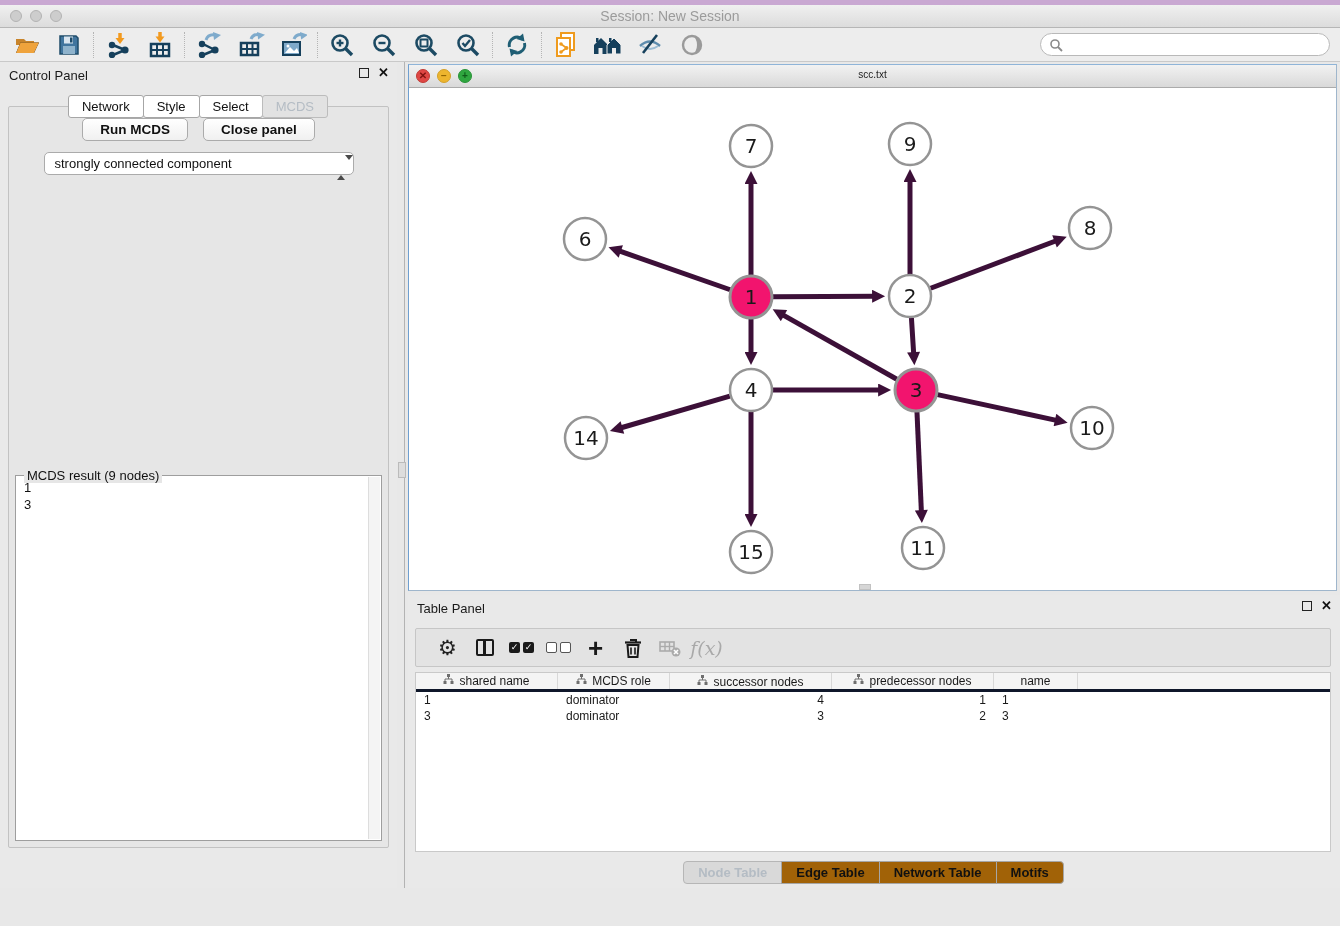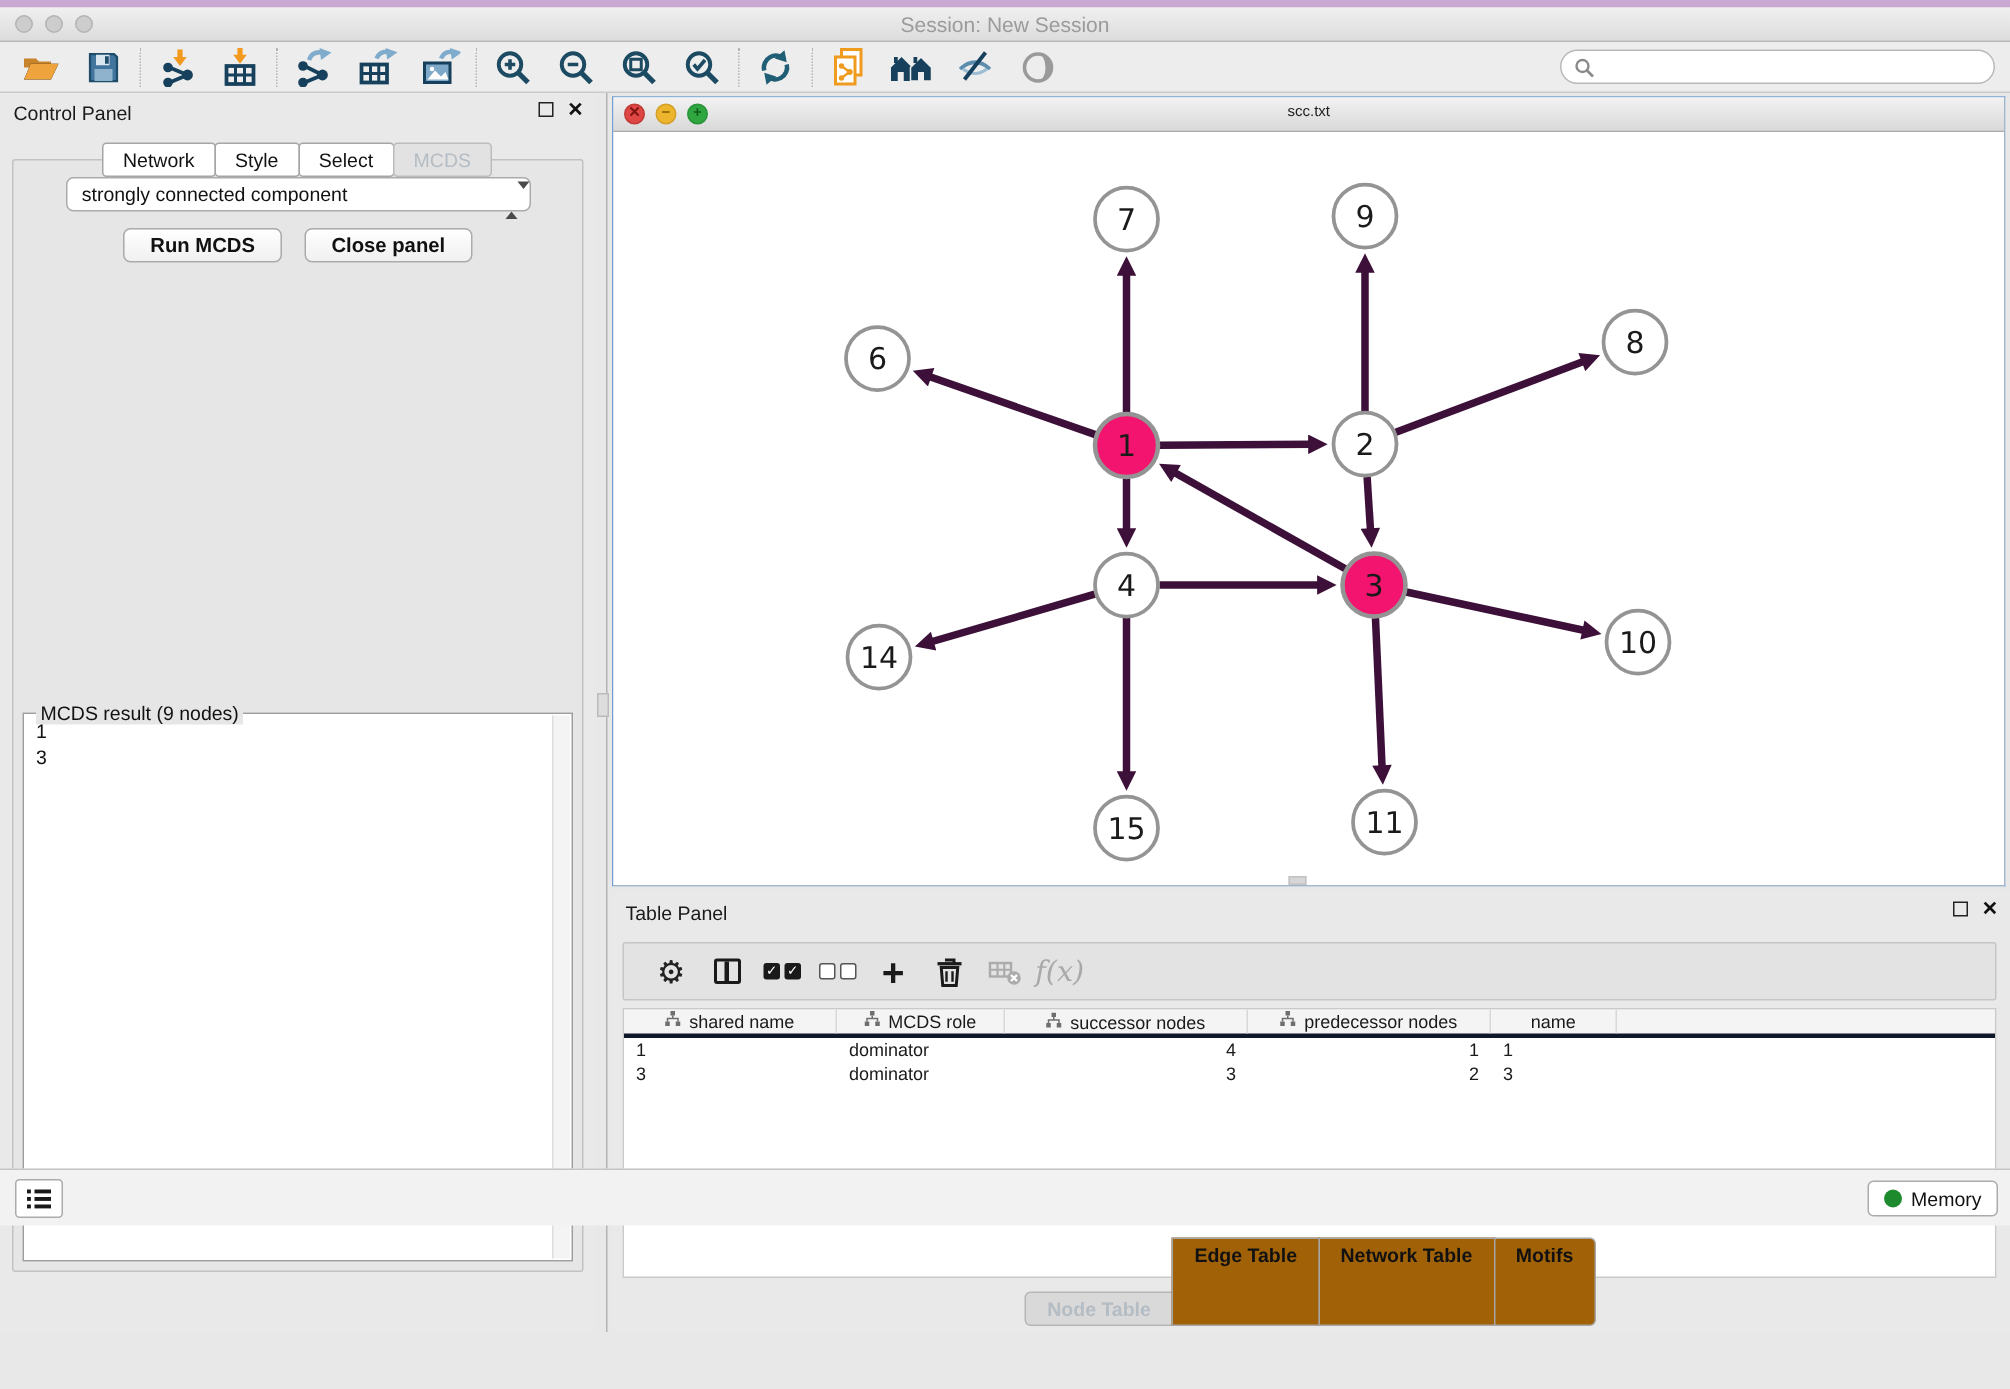--- a/index.html
+++ b/index.html
@@ -112,21 +112,21 @@
     font-size:12px; color:#1A1A1A; border-right:1px solid #D8D8D8; height:100%; }
   .tr { display:flex; height:16px; }
   .td { font-size:12px; color:#1A1A1A; line-height:16px; padding:0 8px;
     white-space:nowrap; overflow:hidden; }
 
   #tp-tabs { position:absolute; left:0; right:0; bottom:4px; display:flex; justify-content:center; }
   .tptab { border:1px solid #A6A6A6; background:#a16207; font-size:13px; font-weight:bold; color:#111;
     padding:3px 14px; margin-left:-1px; }
   .tptab:first-child { border-radius:4px 0 0 4px; }
   .tptab:last-child { border-radius:0 4px 4px 0; }
-  .tptab.selected { background:#D9D9D9; color:#B4BCC4; border-color:#B6B6B6;margin-top:36px; }
+  .tptab.selected { background:#D9D9D9; color:#B4BCC4; border-color:#B6B6B6; }
 
   
   #status-bar { position:absolute; left:0; bottom:0; right:0; height:38px; background:#F2F2F2;
     border-top:1px solid #C4C4C4; }
   #tasks-button { position:absolute; left:10px; top:6px; width:32px; height:26px; background:#FFF;
     border:1px solid #ABABAB; border-radius:3px; display:flex; align-items:center; justify-content:center; }
   #memory-button { position:absolute; right:8px; top:7px; height:24px; background:#FFF;
     border:1px solid #ABABAB; border-radius:4px; display:flex; align-items:center;
     gap:6px; padding:0 10px; font-size:13px; color:#111; }
   .mem-dot { width:12px; height:12px; border-radius:50%; background:#1E8A2E; }
@@ -308,29 +308,29 @@
         <span class="close-glyph">✕</span>
       </span>
     </div>
     <div id="control-tabs">
         <span class="ctab">Network</span>
         <span class="ctab">Style</span>
         <span class="ctab">Select</span>
         <span class="ctab selected">MCDS</span>
       </div>
     <div id="cp-content">
+      <div id="cp-buttons">
+        <button class="pbtn">Run MCDS</button>
+        <button class="pbtn">Close panel</button>
+      </div>
       <div id="criterion-select">
         <span>strongly connected component</span>
         <span class="stepper">
           <span class="up"></span><span class="dn"></span>
         </span>
-      </div>
-      <div id="cp-buttons">
-        <button class="pbtn">Run MCDS</button>
-        <button class="pbtn">Close panel</button>
       </div>
       <div id="mcds-result">
         <span id="mcds-legend">MCDS result (9 nodes)</span>
         <div id="mcds-lines">
             <div>1</div>
             <div>3</div>
           </div>
         <div id="mcds-scroll"></div>
       </div>
     </div>
@@ -536,30 +536,14 @@
         </div>
     </div>
     <div id="tp-tabs">
         <span class="tptab selected">Node Table</span>
         <span class="tptab">Edge Table</span>
         <span class="tptab">Network Table</span>
         <span class="tptab">Motifs</span>
       </div>
   </div>
 
-  <div id="status-bar">
-    <span id="tasks-button">
-      <svg width="18" height="15" viewBox="0 0 18 15">
-        <rect x="1" y="1" width="2.6" height="2.6" fill="#1A1A1A"></rect>
-          <rect x="6" y="1" width="11" height="2.6" fill="#1A1A1A"></rect>
-        <rect x="1" y="6" width="2.6" height="2.6" fill="#1A1A1A"></rect>
-          <rect x="6" y="6" width="11" height="2.6" fill="#1A1A1A"></rect>
-        <rect x="1" y="11" width="2.6" height="2.6" fill="#1A1A1A"></rect>
-          <rect x="6" y="11" width="11" height="2.6" fill="#1A1A1A"></rect>
-      </svg>
-    </span>
-    <span id="memory-button">
-      <span class="mem-dot"></span>
-      <span>Memory</span>
-    </span>
-  </div>
 
 </div>
 
 </body></html>

